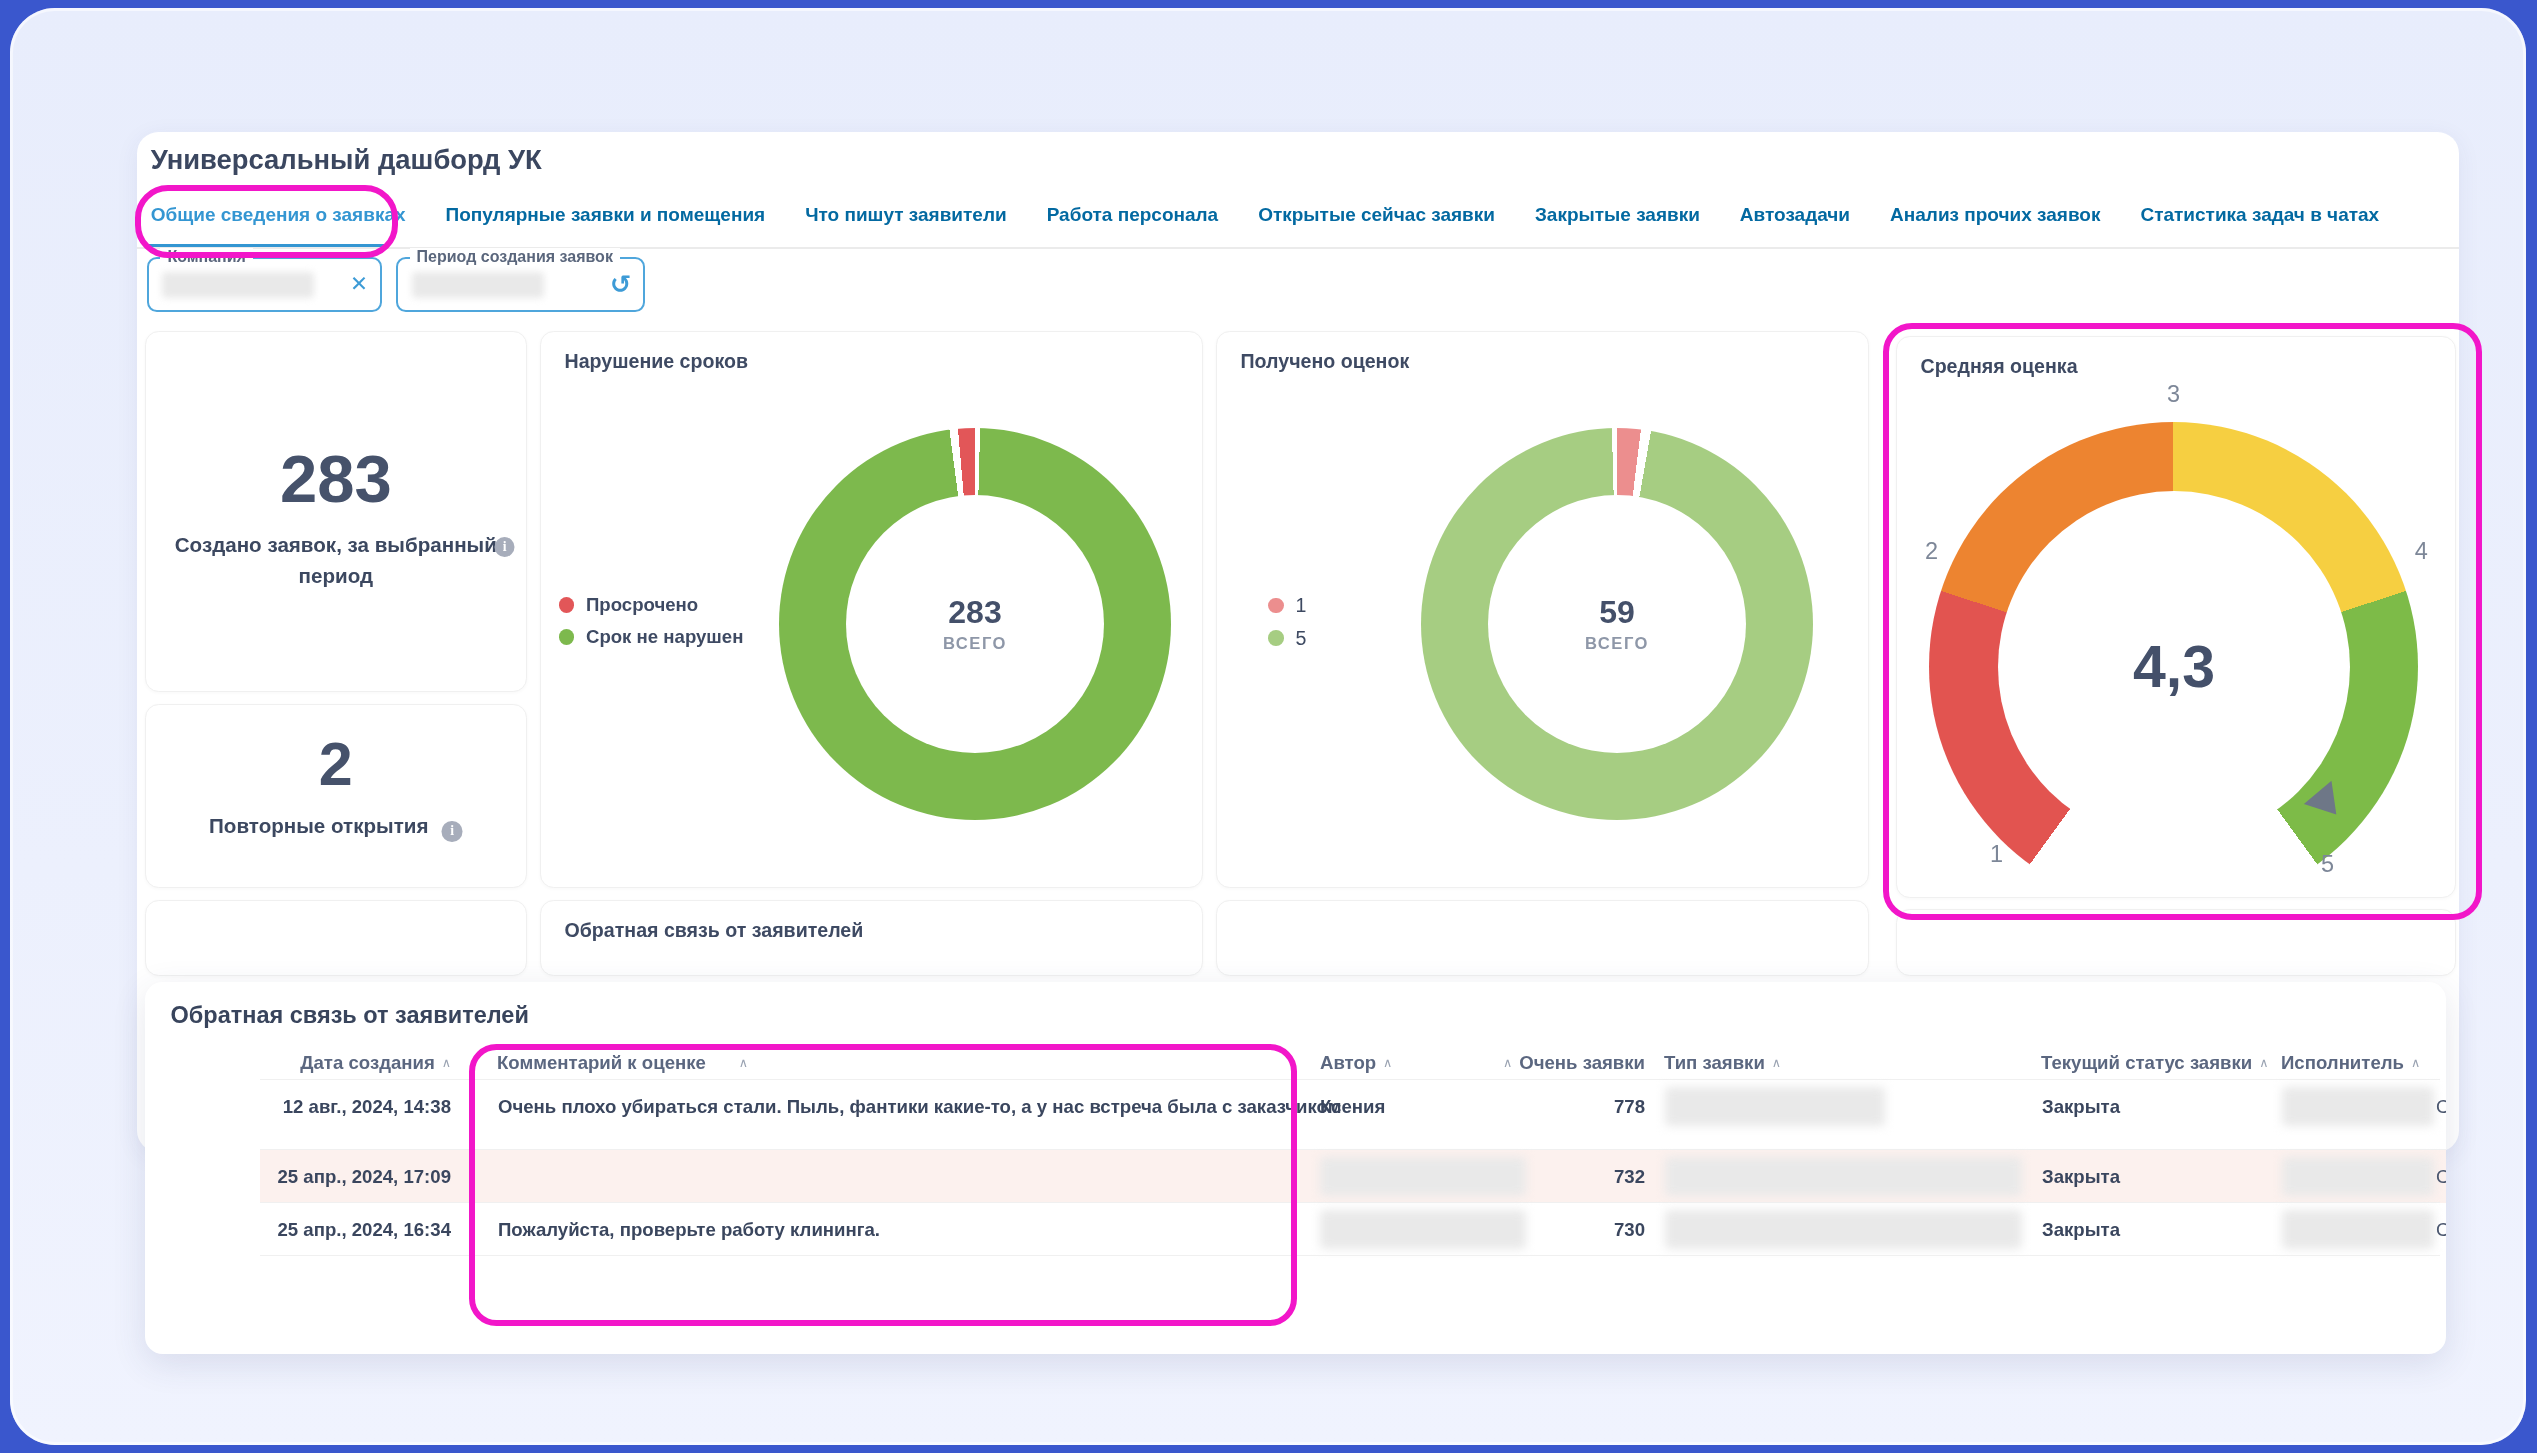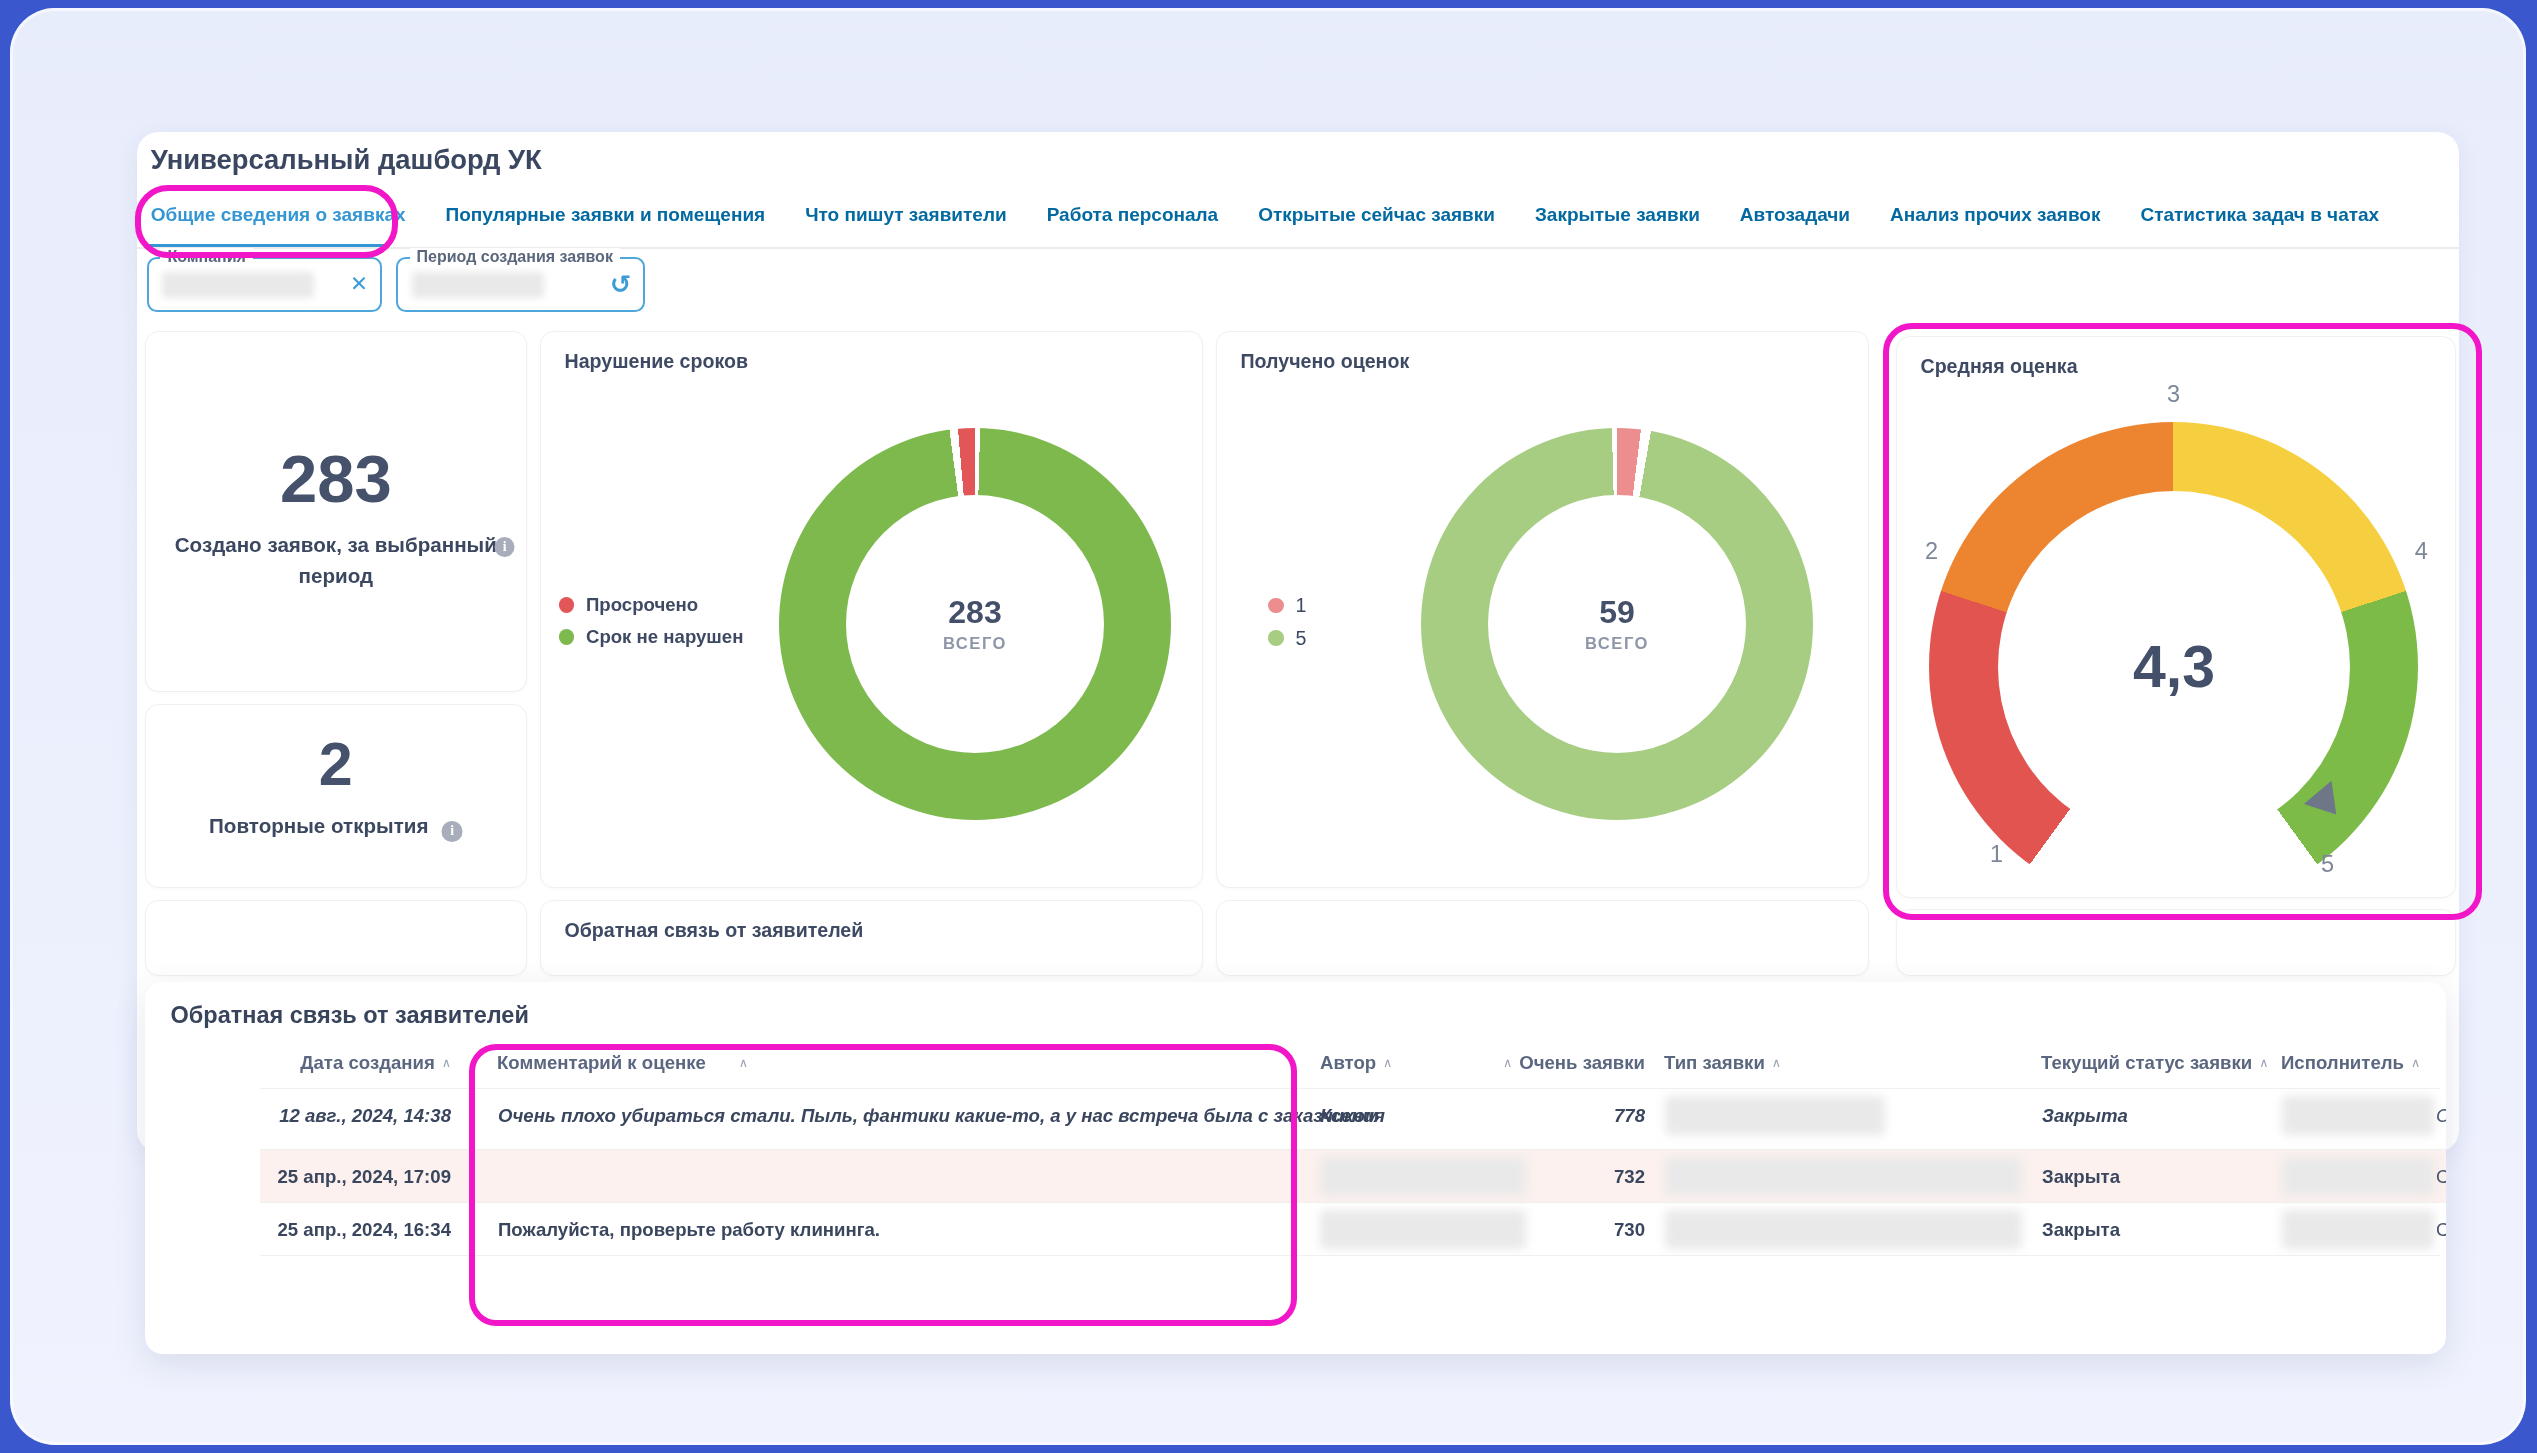--- a/index.html
+++ b/index.html
@@ -249,21 +249,21 @@
       <div class="th th-status">
         <span>Текущий статус заявки</span>
         <span class="caret">∧</span>
       </div>
       <div class="th th-exec">
         <span>Исполнитель</span>
         <span class="caret">∧</span>
       </div>
     </div>
 
-    <div class="trow" style="top:106px;font-style:italic;">
+    <div class="trow" style="top:97px;">
       <div class="tc tc-date">12 авг., 2024, 14:38</div>
       <div class="tc tc-comment">Очень плохо убираться стали. Пыль, фантики какие-то, а у нас встреча была с заказчиком</div>
       <div class="tc tc-author">Ксения</div>
       <div class="tc tc-number">778</div>
       <div class="tc tc-type">
           <span class="blurblock bw225"></span>
         </div>
       <div class="tc tc-status">Закрыта</div>
       <div class="tc tc-exec">
           <span class="blurblock bw155"></span>

